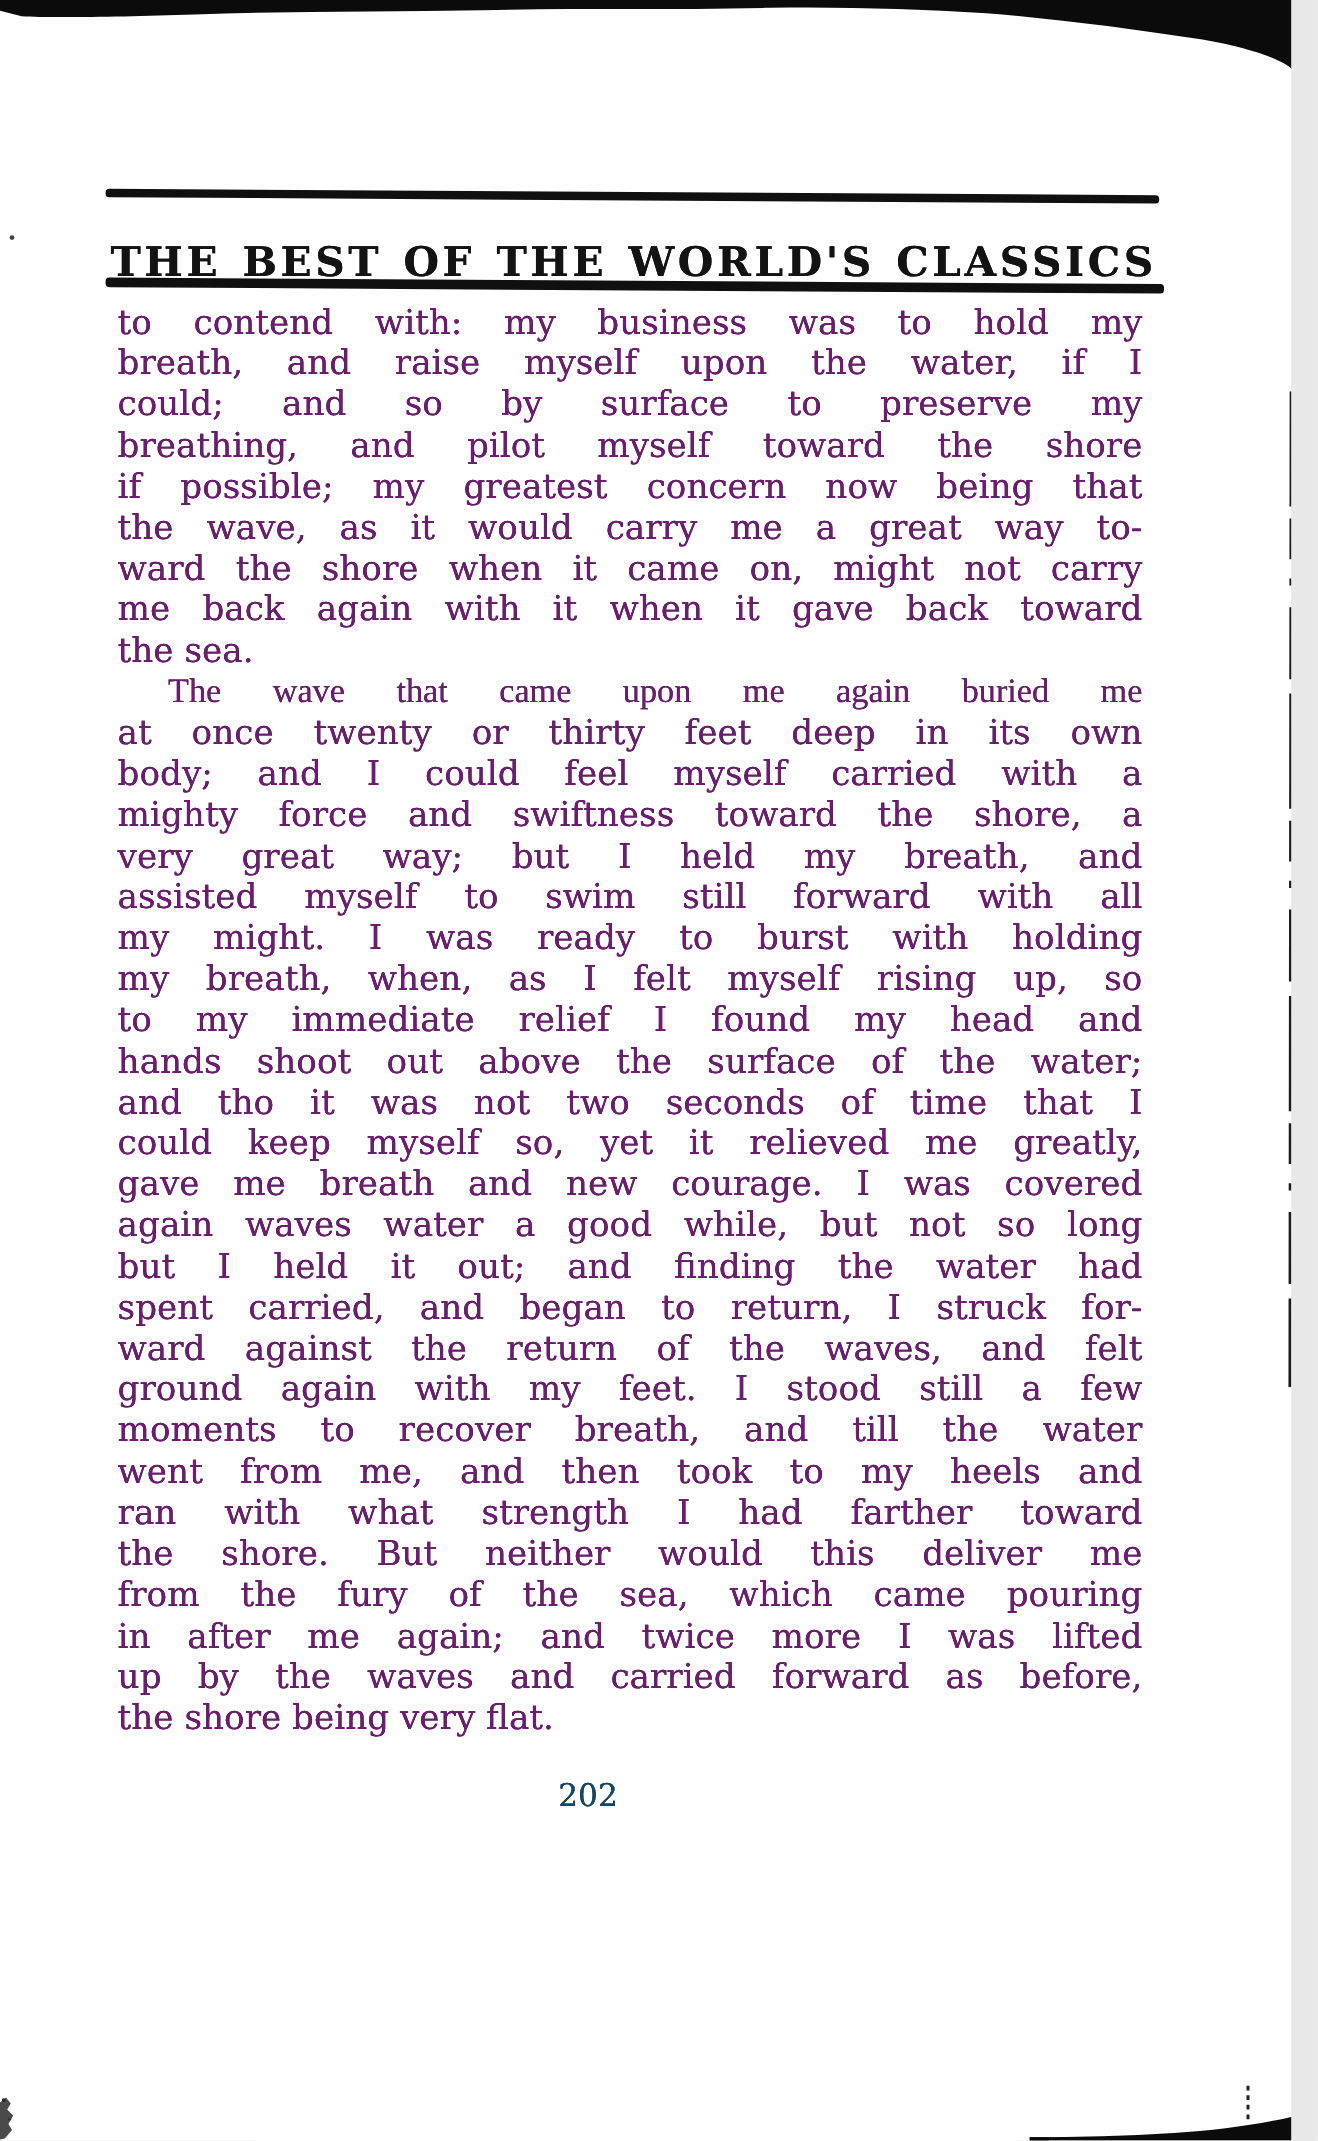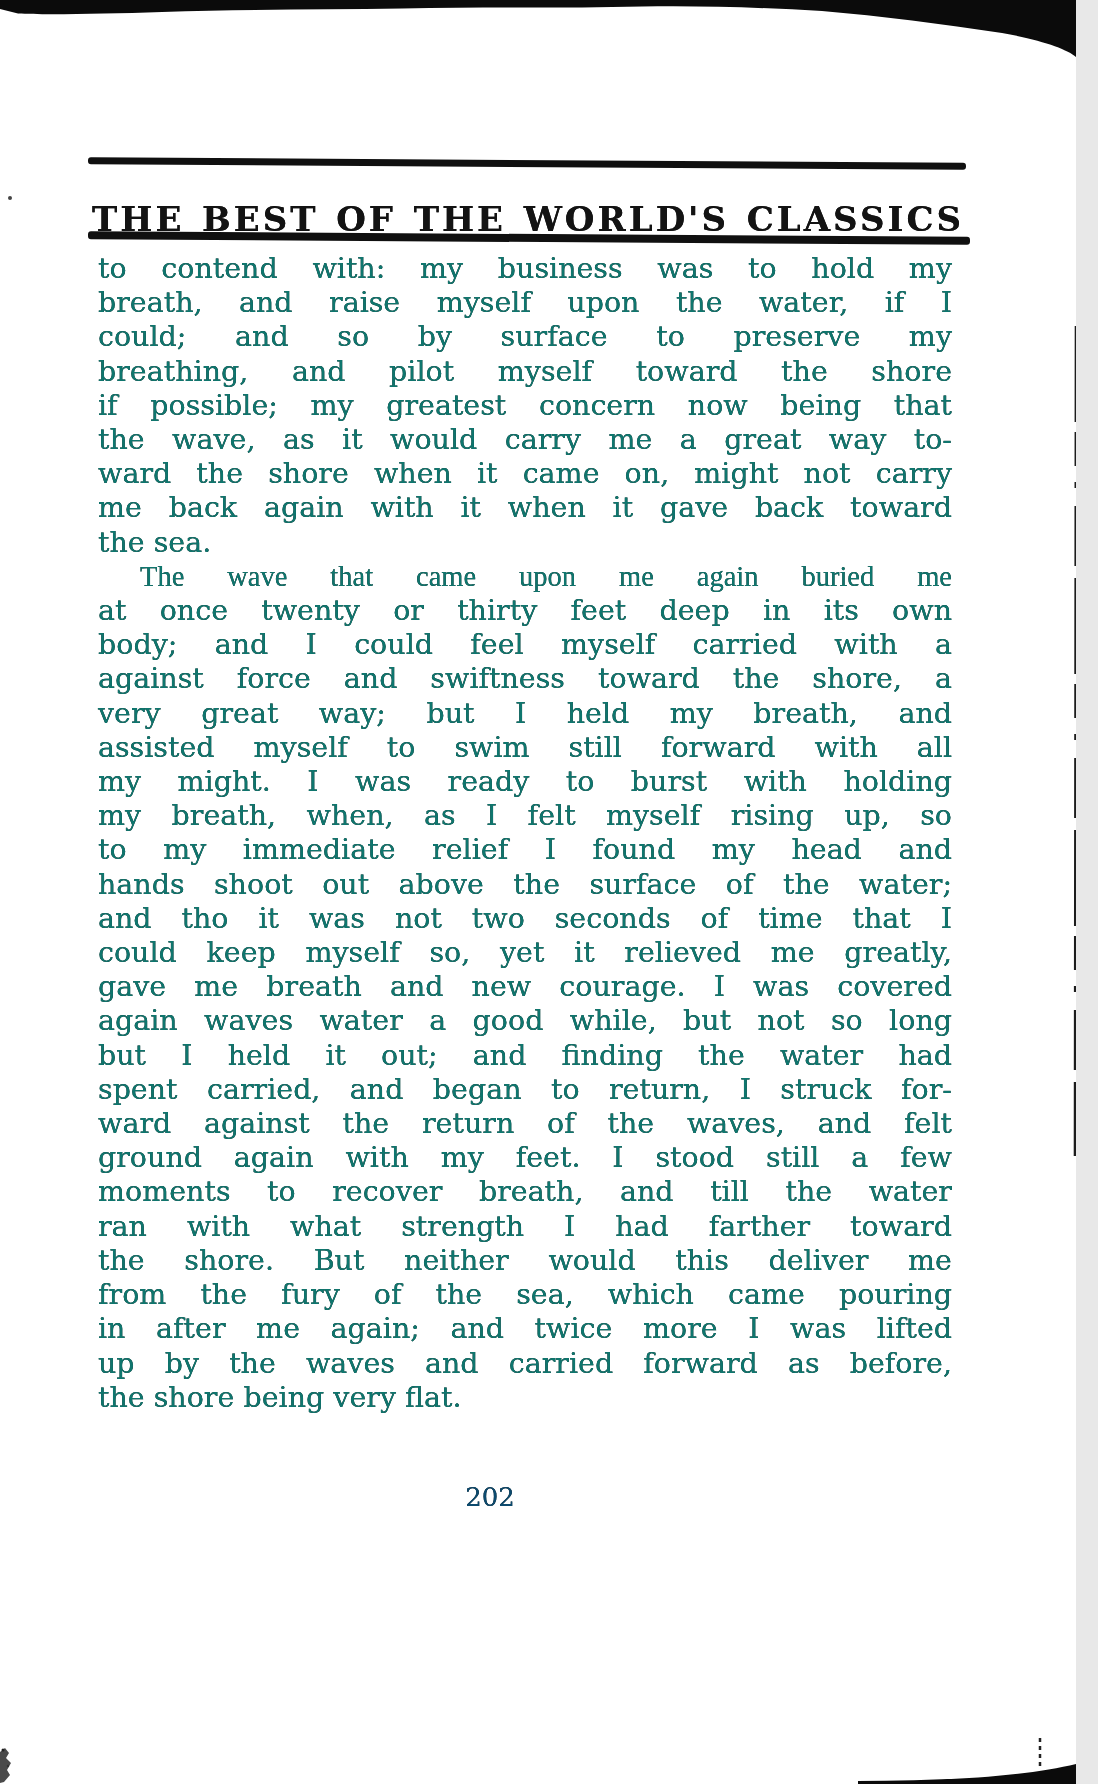--- a/index.html
+++ b/index.html
@@ -24,21 +24,21 @@
     font-size:34px;font-weight:bold;letter-spacing:3px;
     text-align:justify;text-align-last:justify;
     white-space:normal;
     color:#131313;
     text-shadow:0 0 .5px #131313;
   }
   
   #body-lines{
     position:absolute;left:98px;top:252px;width:854px;
     font-size:28.5px;line-height:34.2px;
-    color:#0f766e;
+    color:#701a75;
     text-shadow:0 0 .55px #161616;
   }
   .line{ text-align:left; }
   .line.just{ text-align:justify; text-align-last:justify; }
   .line.indent{ text-indent:42px;font-family:Liberation Serif, serif; }
   
   #page-number{
     position:absolute;left:80px;top:1482px;width:820px;
     text-align:center;font-size:26px;
     color:#0c4a6e;text-shadow:0 0 .5px #161616;
@@ -85,36 +85,37 @@
       <div class="line just">could; and so by surface to preserve my</div>
       <div class="line just">breathing, and pilot myself toward the shore</div>
       <div class="line just">if possible; my greatest concern now being that</div>
       <div class="line just">the wave, as it would carry me a great way to-</div>
       <div class="line just">ward the shore when it came on, might not carry</div>
       <div class="line just">me back again with it when it gave back toward</div>
       <div class="line">the sea.</div>
       <div class="line just indent">The wave that came upon me again buried me</div>
       <div class="line just">at once twenty or thirty feet deep in its own</div>
       <div class="line just">body; and I could feel myself carried with a</div>
-      <div class="line just">against force and swiftness toward the shore, a</div>
+      <div class="line just">mighty force and swiftness toward the shore, a</div>
       <div class="line just">very great way; but I held my breath, and</div>
       <div class="line just">assisted myself to swim still forward with all</div>
       <div class="line just">my might. I was ready to burst with holding</div>
       <div class="line just">my breath, when, as I felt myself rising up, so</div>
       <div class="line just">to my immediate relief I found my head and</div>
       <div class="line just">hands shoot out above the surface of the water;</div>
       <div class="line just">and tho it was not two seconds of time that I</div>
       <div class="line just">could keep myself so, yet it relieved me greatly,</div>
       <div class="line just">gave me breath and new courage. I was covered</div>
       <div class="line just">again waves water a good while, but not so long</div>
       <div class="line just">but I held it out; and finding the water had</div>
       <div class="line just">spent carried, and began to return, I struck for-</div>
       <div class="line just">ward against the return of the waves, and felt</div>
       <div class="line just">ground again with my feet. I stood still a few</div>
       <div class="line just">moments to recover breath, and till the water</div>
+      <div class="line just">went from me, and then took to my heels and</div>
       <div class="line just">ran with what strength I had farther toward</div>
       <div class="line just">the shore. But neither would this deliver me</div>
       <div class="line just">from the fury of the sea, which came pouring</div>
       <div class="line just">in after me again; and twice more I was lifted</div>
       <div class="line just">up by the waves and carried forward as before,</div>
       <div class="line">the shore being very flat.</div>
     </div>
 
   <div id="page-number">202</div>
 

